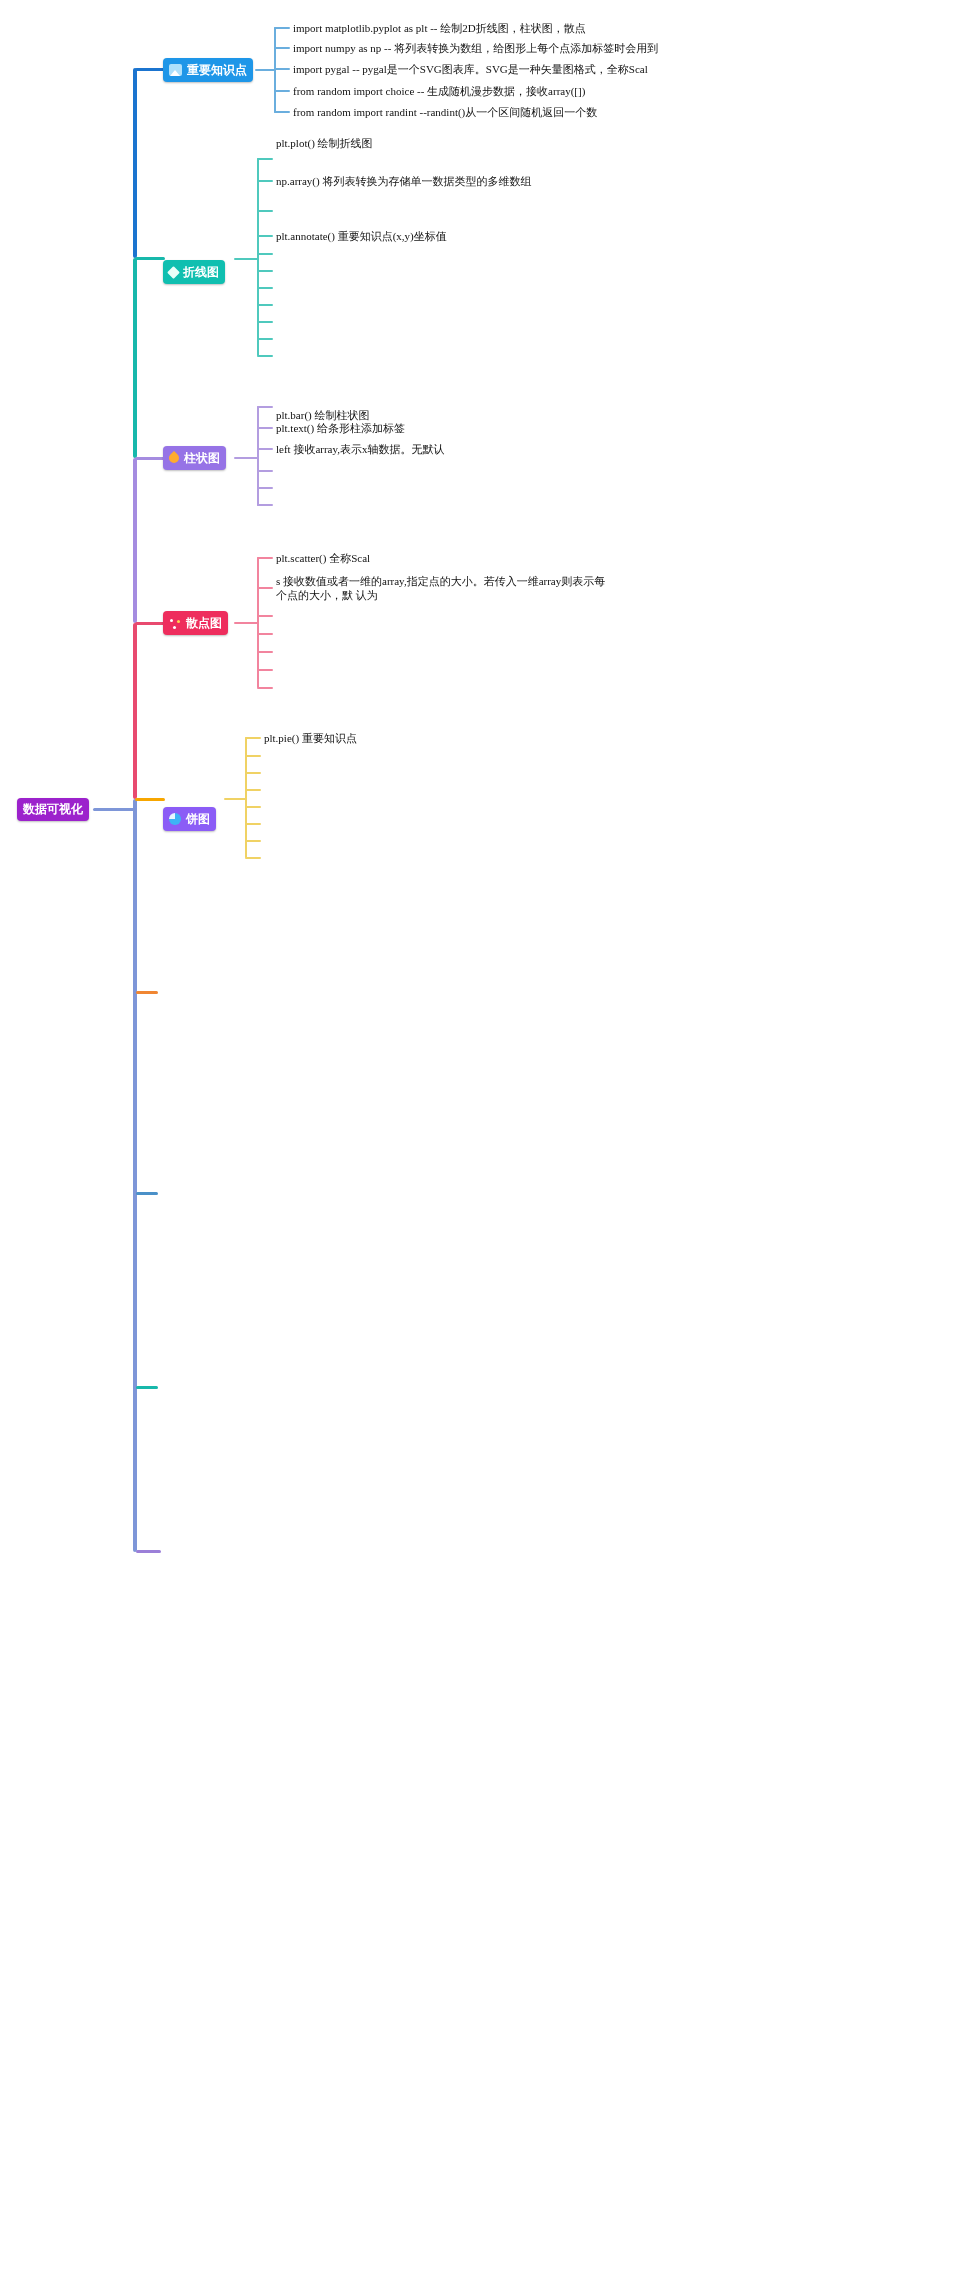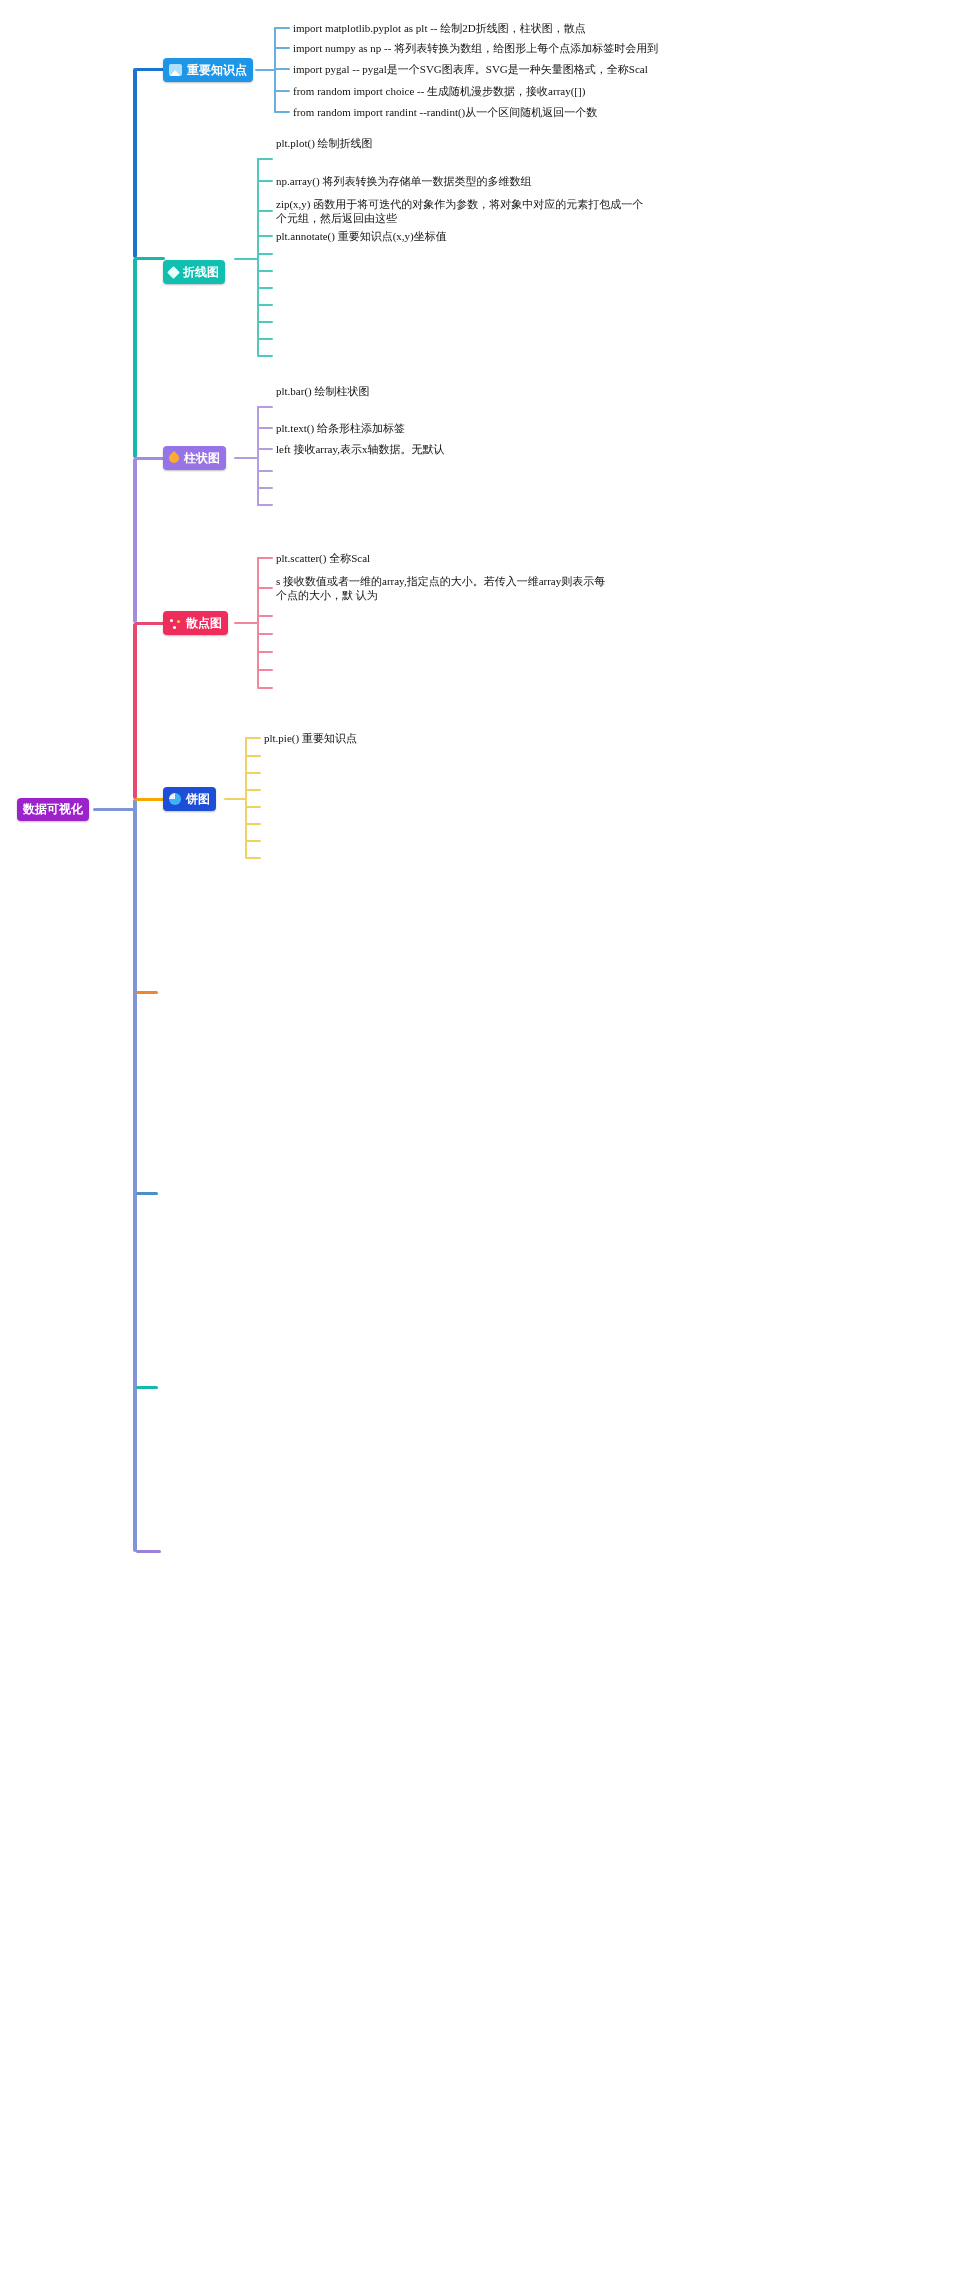--- a/index.html
+++ b/index.html
@@ -14,21 +14,21 @@
   .node {
     position:absolute; height:24px; border-radius:4px;
     display:flex; align-items:center; justify-content:center; gap:5px;
     color:#ffffff; font-size:12px; font-weight:bold; white-space:nowrap;
     box-shadow:0 1px 2px rgba(0,0,0,.25); box-sizing:border-box; padding:0 6px;
   }
   .node-b1 { background:#1e96e8; }
   .node-b2 { background:#10bfb0; }
   .node-b3 { background:#9673e6; }
   .node-b4 { background:#ee2d5d; }
-  .node-b5 { background:#1d4ed8; }
+  .node-b5 { background:#8b5cf6;margin-top:20px; }
   .node-root { background:#9c22cc; height:23px; }
   .child-text {
     position:absolute; font-family:"Liberation Serif","DejaVu Serif",serif;
     font-size:11px; line-height:14px; color:#111111; white-space:nowrap;
   }
   .child-text.wrap { white-space:normal; }
   .ic { display:inline-block; flex:none; }
   .ic-image { width:13px; height:12px; background:#aee0fb; border-radius:2px; position:relative; overflow:hidden; }
   .ic-image::after { content:""; position:absolute; bottom:0; left:1px;
     border-left:5px solid transparent; border-right:5px solid transparent; border-bottom:6px solid #ffffff; }
@@ -92,37 +92,36 @@
   <div class="tick" style="left:257px;top:235px;background:#4fc9bd"></div>
   <div class="tick" style="left:257px;top:253px;background:#4fc9bd"></div>
   <div class="tick" style="left:257px;top:270px;background:#4fc9bd"></div>
   <div class="tick" style="left:257px;top:287px;background:#4fc9bd"></div>
   <div class="tick" style="left:257px;top:304px;background:#4fc9bd"></div>
   <div class="tick" style="left:257px;top:321px;background:#4fc9bd"></div>
   <div class="tick" style="left:257px;top:338px;background:#4fc9bd"></div>
   <div class="tick" style="left:257px;top:355px;background:#4fc9bd"></div>
   <div class="child-text" style="left:276px;top:136px">plt.plot() 绘制折线图</div>
   <div class="child-text" style="left:276px;top:174px">np.array() 将列表转换为存储单一数据类型的多维数组</div>
-  <div class="child-text wrap" style="left:276px;top:197px;max-width:368px">zip(x,y) 函数用于将可迭代的对象作为参数，将对象中对应的元素打包成一个个元组，然后返回由这些</div>
   <div class="child-text" style="left:276px;top:229px">plt.annotate() 重要知识点(x,y)坐标值</div>
 
   <div class="hline" style="left:135px;top:457px;width:30px;background:#a58ce0"></div>
   <div class="node node-b3" style="left:163px;top:446px">
     <span class="ic ic-flame"></span>
     <span>柱状图</span>
   </div>
   <div class="hline" style="left:234px;top:457px;width:24px;height:2px;background:#b39de0"></div>
   <div class="bracket" style="left:257px;top:406px;height:100px;background:#b39de0"></div>
   <div class="tick" style="left:257px;top:406px;background:#b39de0"></div>
   <div class="tick" style="left:257px;top:427px;background:#b39de0"></div>
   <div class="tick" style="left:257px;top:448px;background:#b39de0"></div>
   <div class="tick" style="left:257px;top:470px;background:#b39de0"></div>
   <div class="tick" style="left:257px;top:487px;background:#b39de0"></div>
   <div class="tick" style="left:257px;top:504px;background:#b39de0"></div>
-  <div class="child-text" style="left:276px;top:384px">plt.bar() 绘制柱状图</div>
+  <div class="child-text" style="left:276px;top:408px">plt.bar() 绘制柱状图</div>
   <div class="child-text" style="left:276px;top:421px">plt.text() 给条形柱添加标签</div>
   <div class="child-text" style="left:276px;top:442px">left 接收array,表示x轴数据。无默认</div>
 
   <div class="hline" style="left:135px;top:622px;width:30px;background:#e84a6f"></div>
   <div class="node node-b4" style="left:163px;top:611px">
     <span class="ic ic-scatter"></span>
     <span>散点图</span>
   </div>
   <div class="hline" style="left:234px;top:622px;width:24px;height:2px;background:#f2849e"></div>
   <div class="bracket" style="left:257px;top:557px;height:131px;background:#f2849e"></div>

